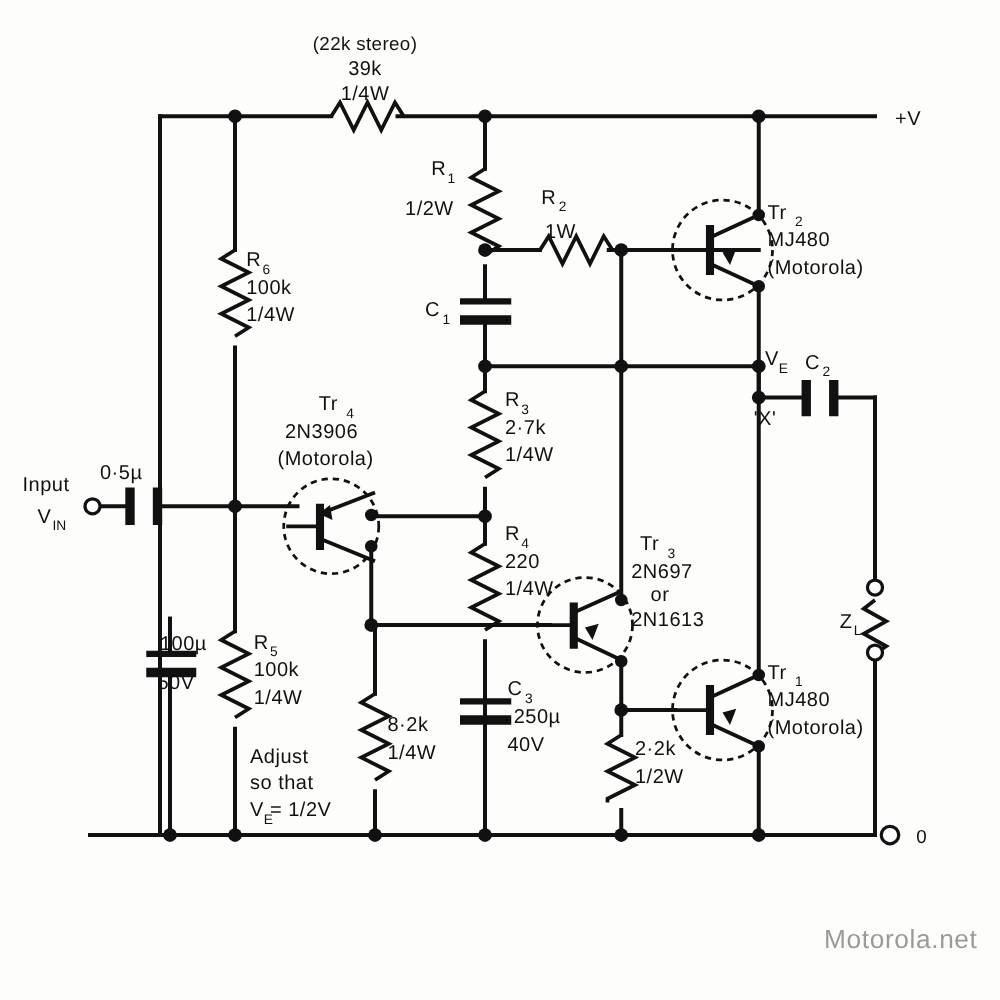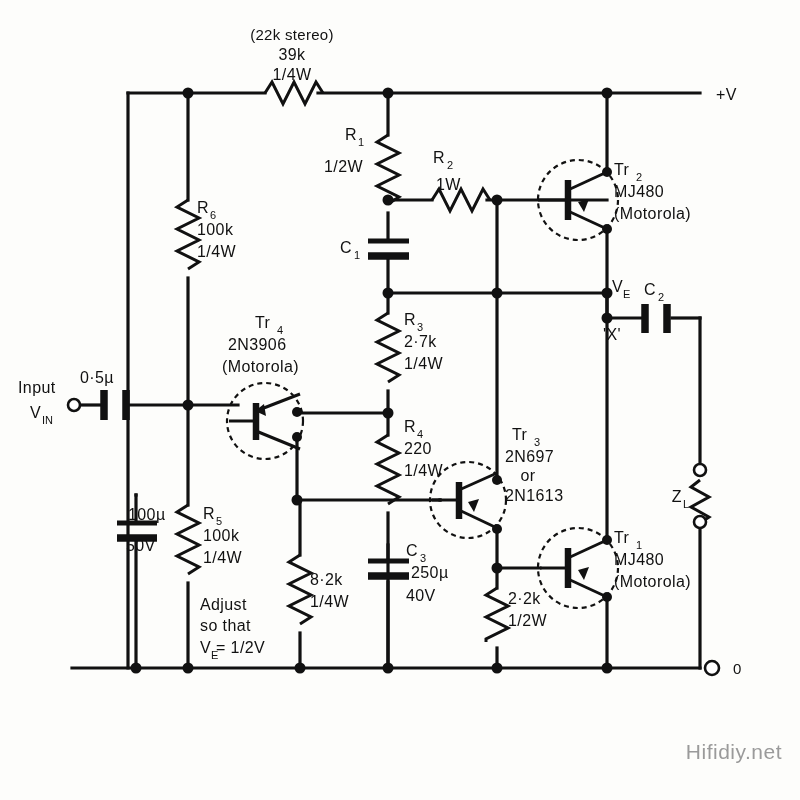--- a/index.html
+++ b/index.html
@@ -478,15 +478,15 @@
     <text class="lbl" x="508" y="604">2·2k</text>
     <text class="lbl" x="508" y="626">1/2W</text>
   </g>
 
   <g>
     <text class="lbl-sm" x="733" y="674">0</text>
   </g>
 
 </svg>
 
-<div id="watermark">Hifidiy.net</div>
+<div id="watermark">Motorola.net</div>
 
 </div>
 
 </body></html>

